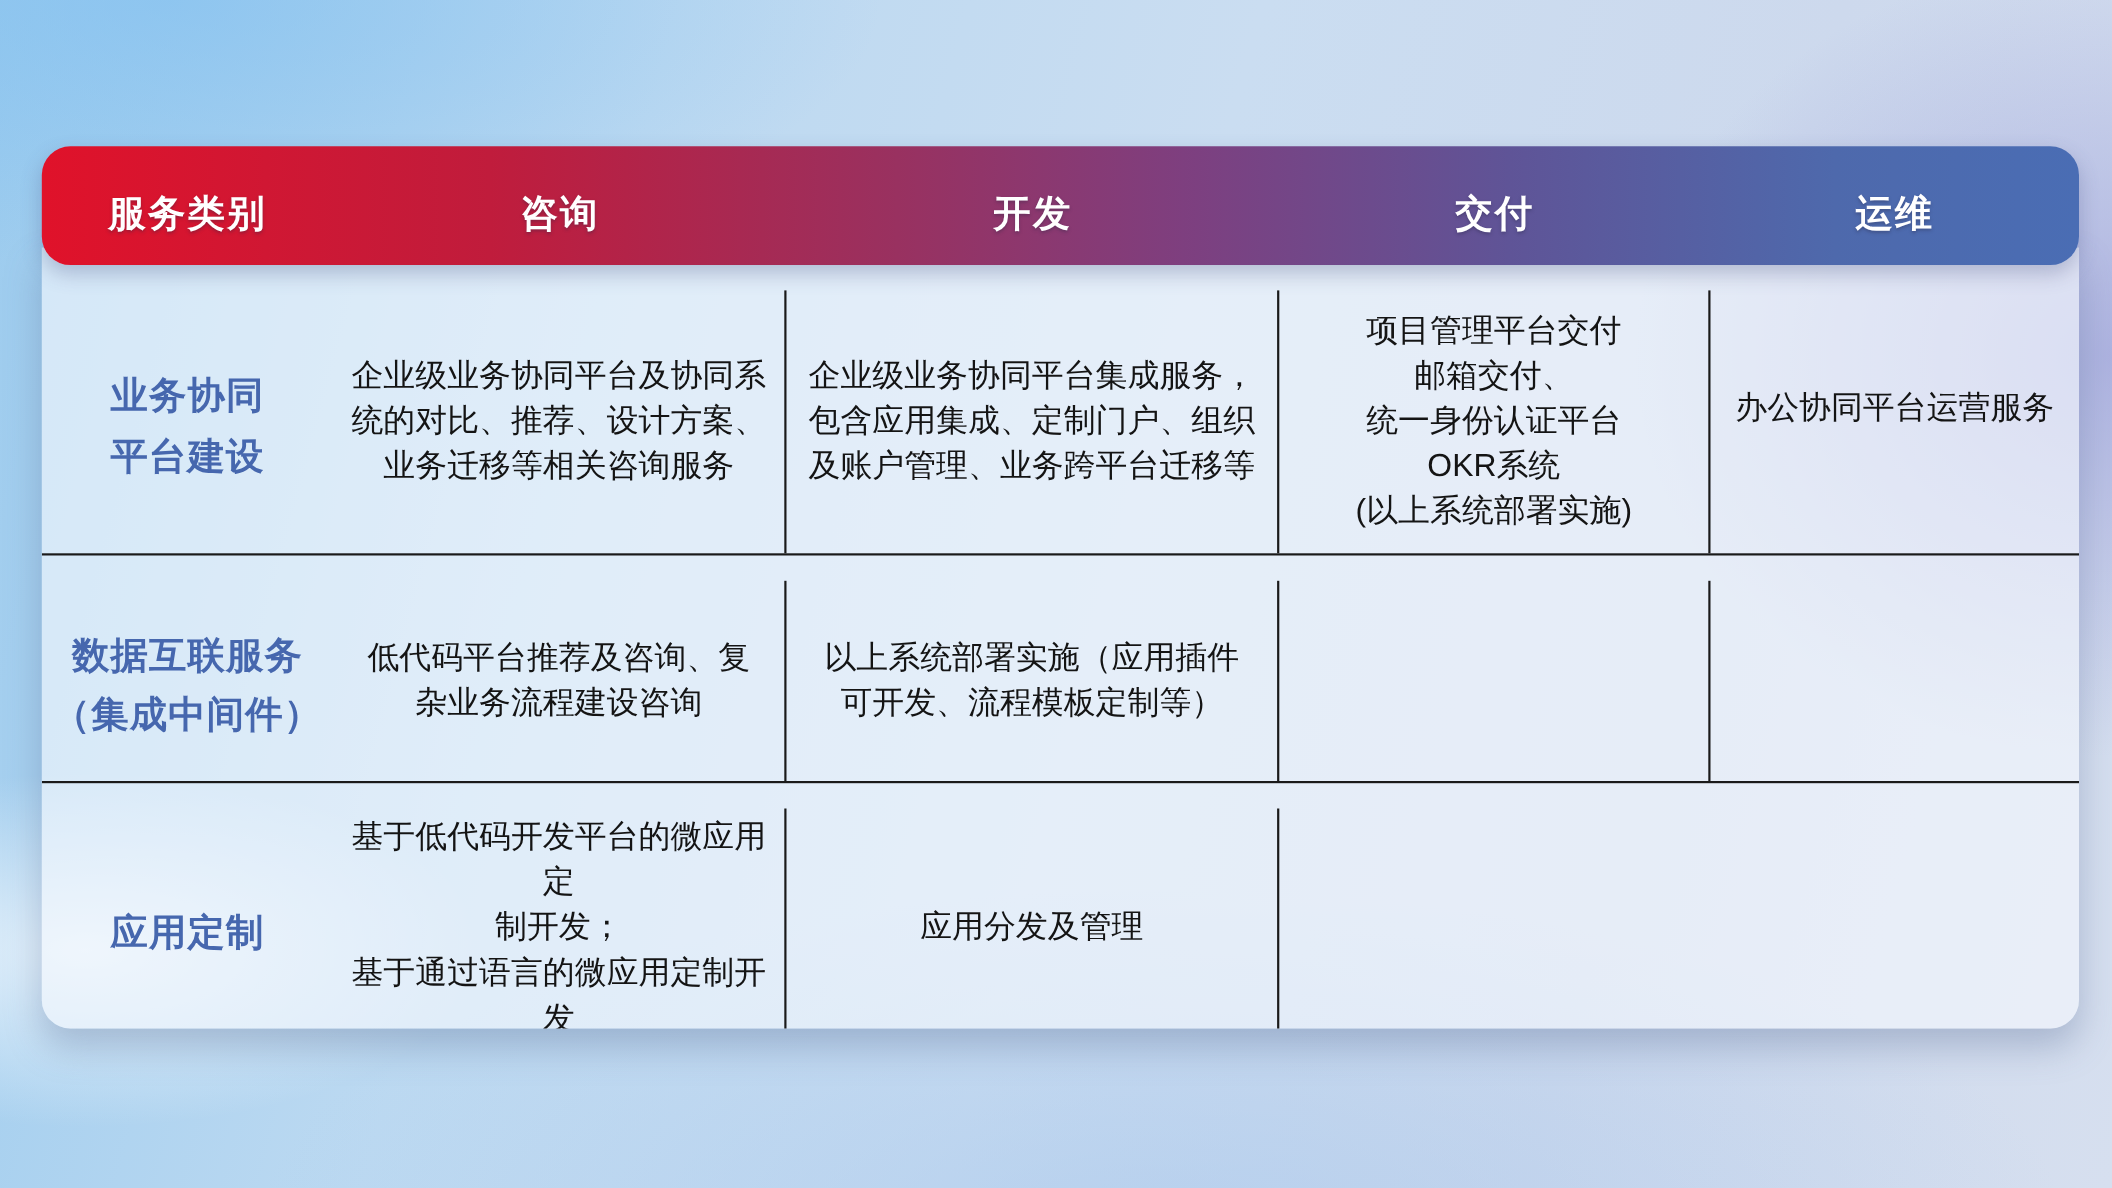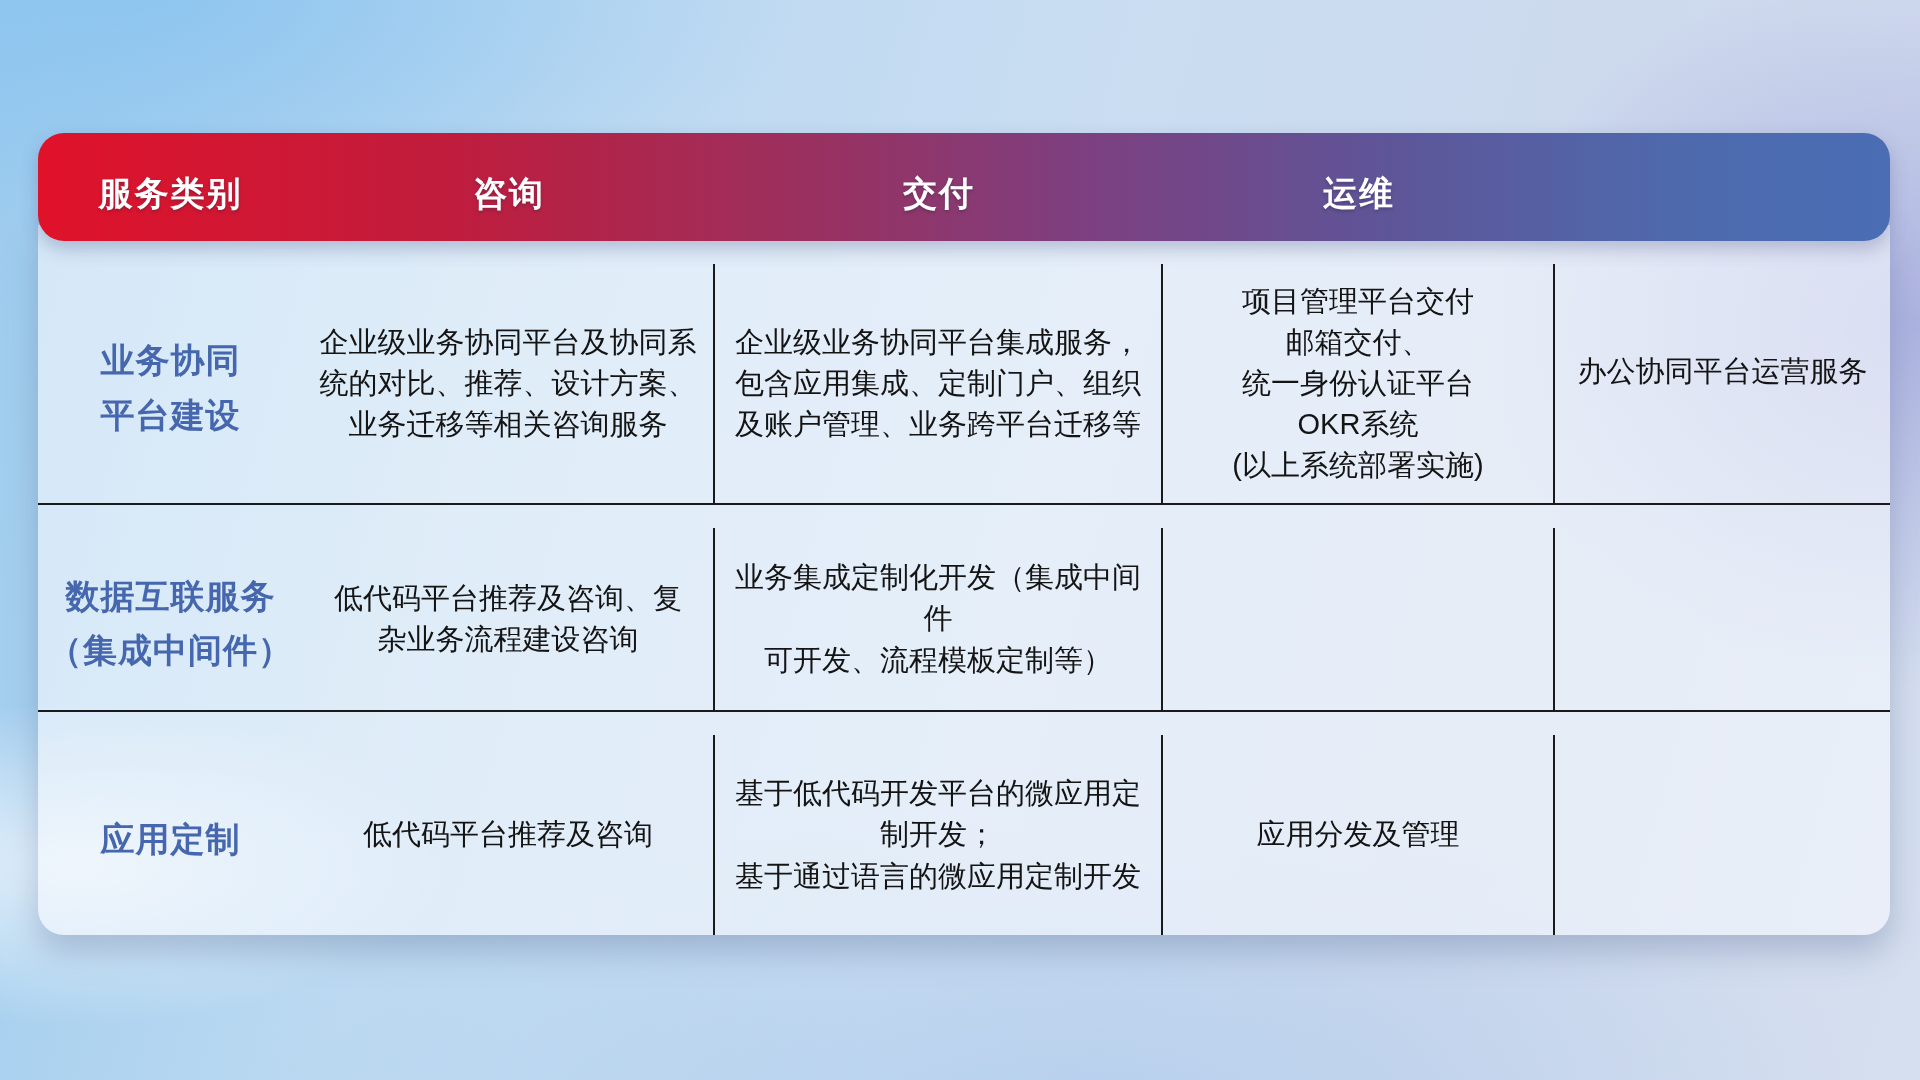--- a/index.html
+++ b/index.html
@@ -89,20 +89,21 @@
 </style>
 </head>
 <body>
 
 <div class="stage">
   <div class="table-wrap">
 
     <div class="thead">
       <div class="th">服务类别</div>
       <div class="th">咨询</div>
+      <div class="th">开发</div>
       <div class="th">交付</div>
       <div class="th">运维</div>
     </div>
 
     <div class="tbody">
 
       <div class="trow row-0">
         <div class="td cat">业务协同
 平台建设</div>
         <div class="td v-line">企业级业务协同平台及协同系
@@ -117,29 +118,28 @@
 OKR系统
 (以上系统部署实施)</div>
         <div class="td">办公协同平台运营服务</div>
       </div>
 
       <div class="trow row-1">
         <div class="td cat">数据互联服务
 （集成中间件）</div>
         <div class="td v-line">低代码平台推荐及咨询、复
 杂业务流程建设咨询</div>
-        <div class="td v-line">业务集成定制化开发（集成中间件
+        <div class="td v-line">以上系统部署实施（应用插件
 可开发、流程模板定制等）</div>
         <div class="td v-line"></div>
         <div class="td"></div>
       </div>
 
       <div class="trow row-2">
         <div class="td cat">应用定制</div>
-        <div class="td v-line">低代码平台推荐及咨询</div>
         <div class="td v-line">基于低代码开发平台的微应用定
 制开发；
 基于通过语言的微应用定制开发</div>
         <div class="td v-line">应用分发及管理</div>
         <div class="td"></div>
       </div>
 
     </div>
   </div>
 </div>

